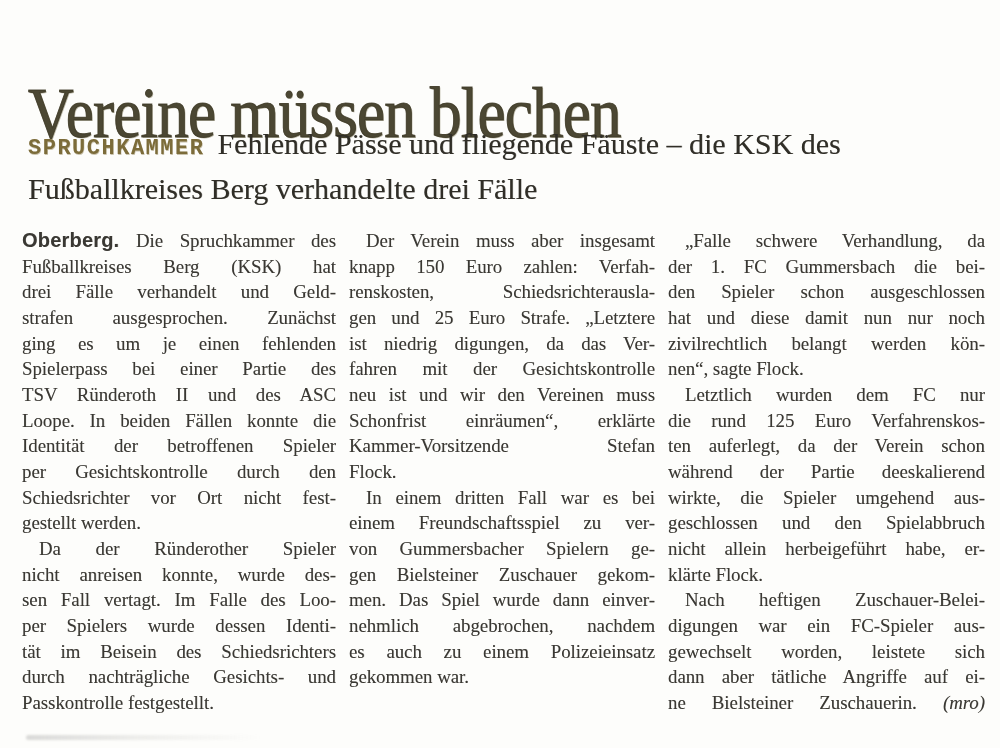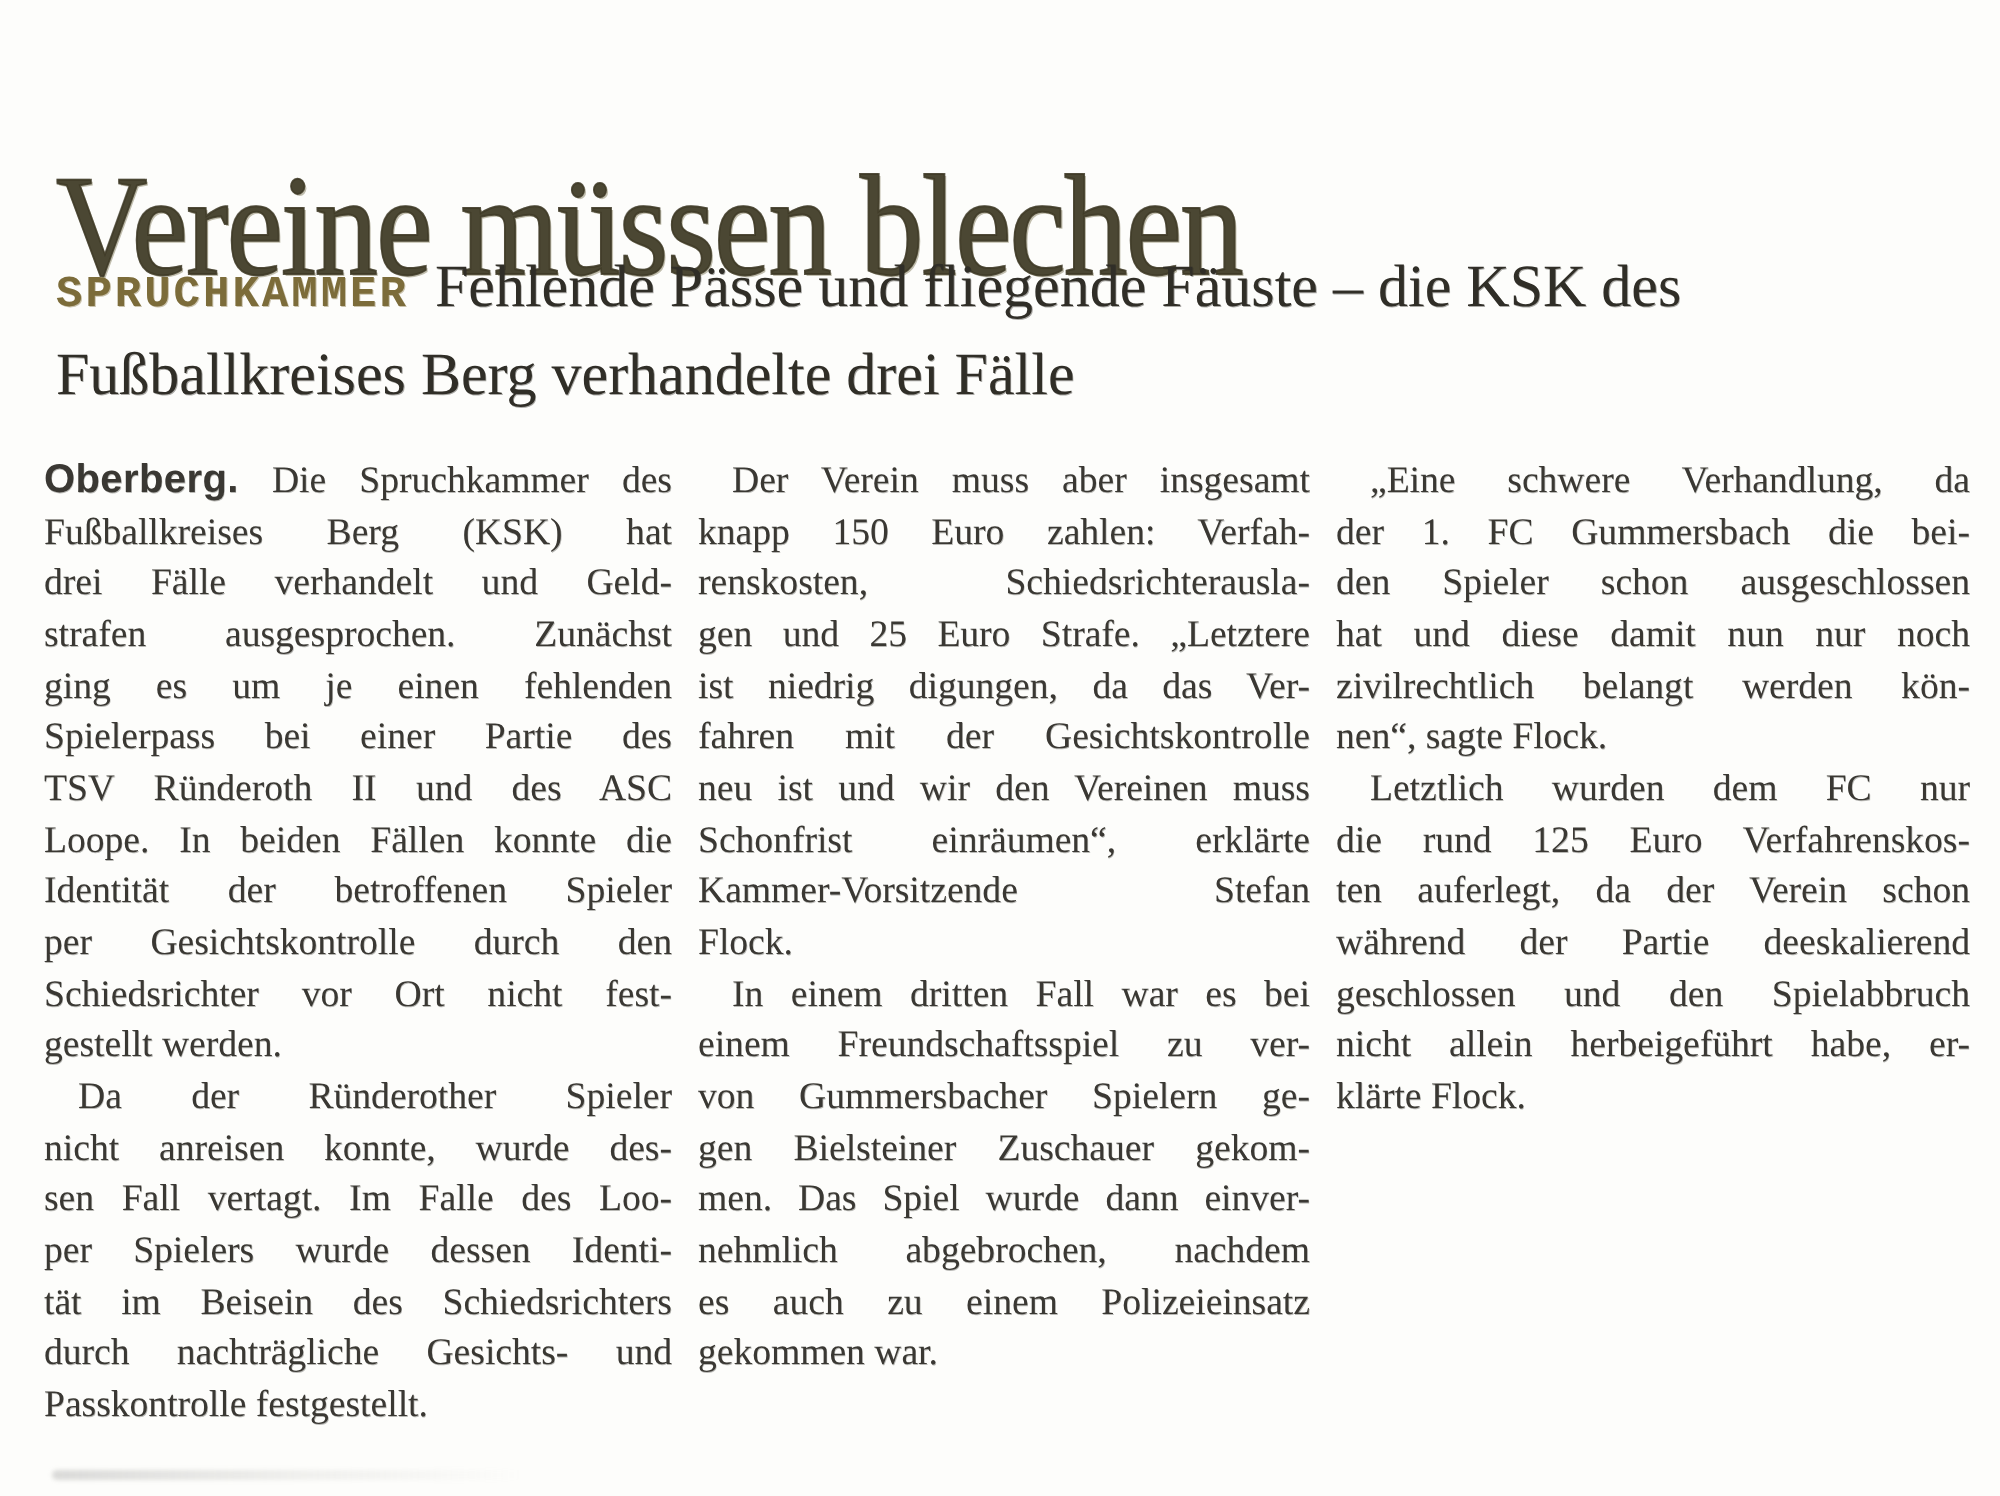--- a/index.html
+++ b/index.html
@@ -133,34 +133,42 @@
           <div class="line">von Gummersbacher Spielern ge-</div>
           <div class="line">gen Bielsteiner Zuschauer gekom-</div>
           <div class="line">men. Das Spiel wurde dann einver-</div>
           <div class="line">nehmlich abgebrochen, nachdem</div>
           <div class="line">es auch zu einem Polizeieinsatz</div>
           <div class="line endline">gekommen war.</div>
         </div>
       </div>
       <div class="col">
         <div class="para">
-          <div class="line indent">„Eine schwere Verhandlung, da</div>
+          <div class="line indent">„Falle schwere Verhandlung, da</div>
           <div class="line">der 1. FC Gummersbach die bei-</div>
           <div class="line">den Spieler schon ausgeschlossen</div>
           <div class="line">hat und diese damit nun nur noch</div>
           <div class="line">zivilrechtlich belangt werden kön-</div>
           <div class="line endline">nen“, sagte Flock.</div>
         </div>
         <div class="para">
           <div class="line indent">Letztlich wurden dem FC nur</div>
           <div class="line">die rund 125 Euro Verfahrenskos-</div>
           <div class="line">ten auferlegt, da der Verein schon</div>
           <div class="line">während der Partie deeskalierend</div>
+          <div class="line">wirkte, die Spieler umgehend aus-</div>
           <div class="line">geschlossen und den Spielabbruch</div>
           <div class="line">nicht allein herbeigeführt habe, er-</div>
           <div class="line endline">klärte Flock.</div>
+        </div>
+        <div class="para">
+          <div class="line indent">Nach heftigen Zuschauer-Belei-</div>
+          <div class="line">digungen war ein FC-Spieler aus-</div>
+          <div class="line">gewechselt worden, leistete sich</div>
+          <div class="line">dann aber tätliche Angriffe auf ei-</div>
+          <div class="line">ne Bielsteiner Zuschauerin. <i>(mro)</i></div>
         </div>
       </div>
     </div>
 
   <div class="smudge"></div>
 
 </div>
 
 </body></html>

